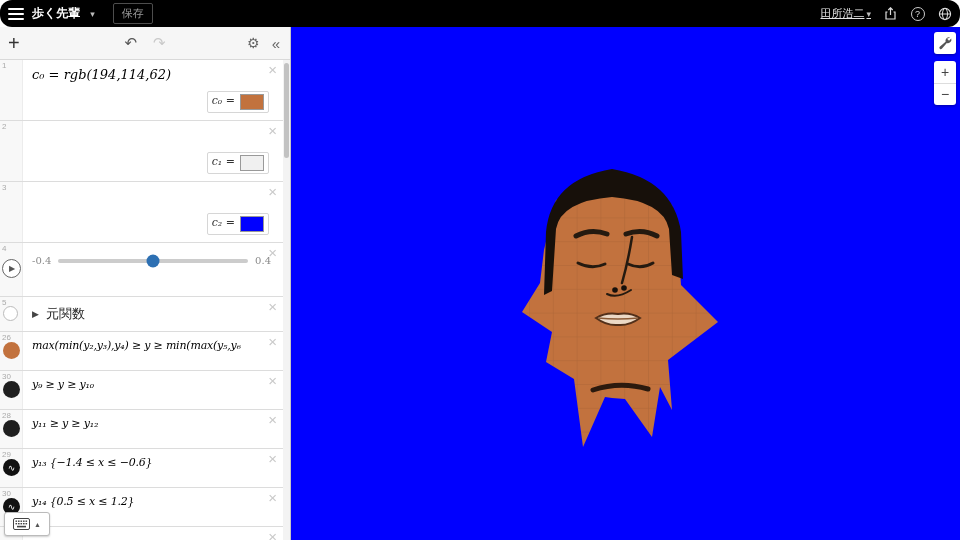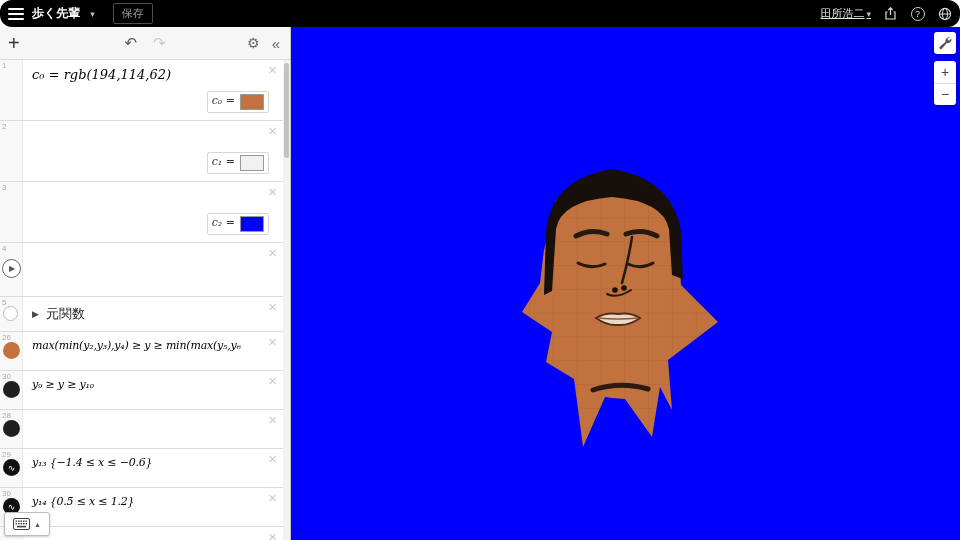--- a/index.html
+++ b/index.html
@@ -191,20 +191,27 @@
         <div class="close-x">×</div>
       </div>
       <div class="exp-row type-slider">
         <div class="gutter">
           <span class="row-num">4</span>
           <div class="play-btn">
             <span class="play-tri">▶</span>
           </div>
         </div>
         <div class="exp-main">
+          <div class="slider-line">
+            <span class="s-min">-0.4</span>
+            <div class="s-track">
+              <div class="s-handle"></div>
+            </div>
+            <span class="s-max">0.4</span>
+          </div>
         </div>
         <div class="close-x">×</div>
       </div>
       <div class="exp-row type-folder">
         <div class="gutter">
           <span class="row-num">5</span>
           <div class="folder-circ"></div>
         </div>
         <div class="exp-main">
           <span class="folder-arrow">▶</span>
@@ -229,20 +236,23 @@
         </div>
         <div class="exp-main">
           <div class="latex">y₉ ≥ y ≥ y₁₀</div>
         </div>
         <div class="close-x">×</div>
       </div>
       <div class="exp-row type-plot">
         <div class="gutter">
           <span class="row-num">28</span>
           <div class="plot-icon" style="background: rgb(31, 31, 31);"></div>
+        </div>
+        <div class="exp-main">
+          <div class="latex">y₁₁ ≥ y ≥ y₁₂</div>
         </div>
         <div class="close-x">×</div>
       </div>
       <div class="exp-row type-plot">
         <div class="gutter">
           <span class="row-num">29</span>
           <div class="plot-icon" style="background: rgb(17, 17, 17);">
             <span class="curve-mark">∿</span>
           </div>
         </div>

